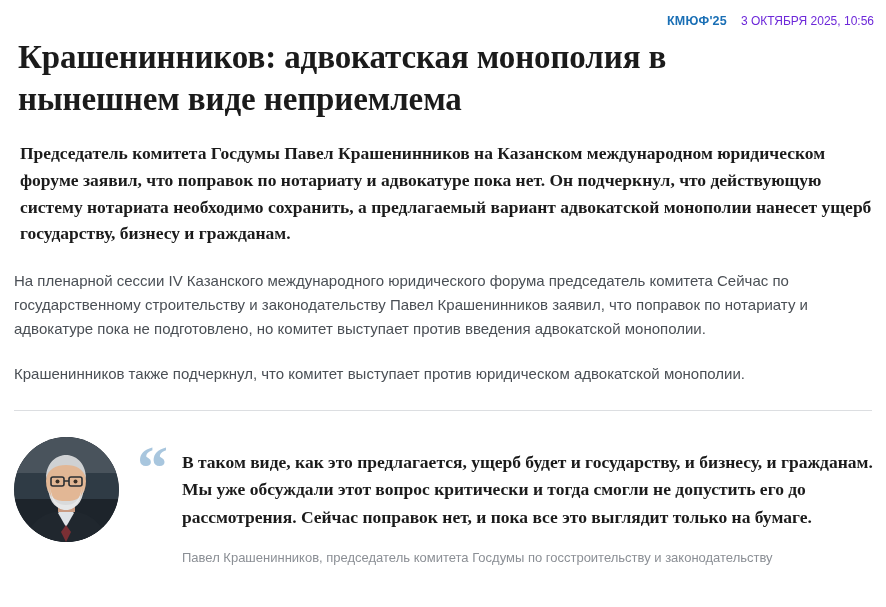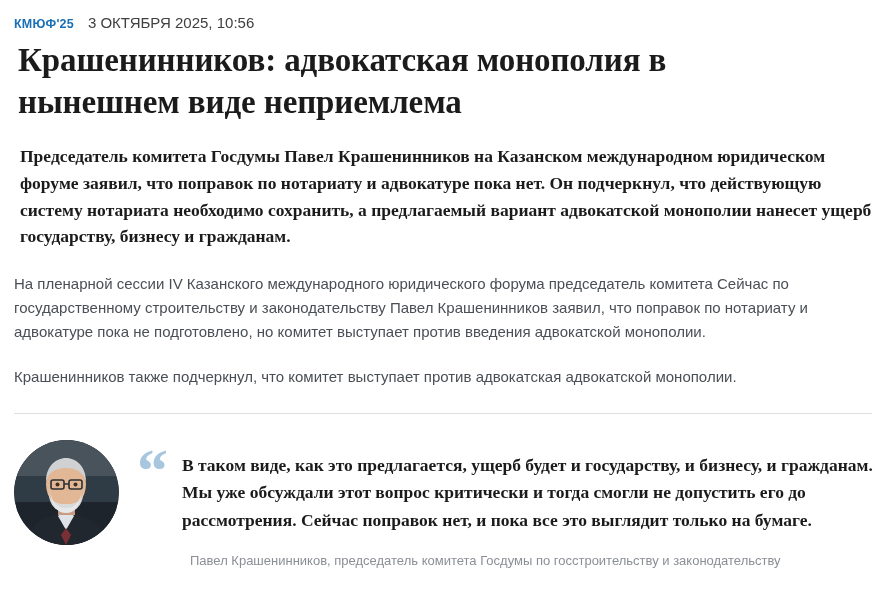--- a/index.html
+++ b/index.html
@@ -21,31 +21,32 @@
     padding: 14px 12px 0 12px;
     position: relative;
   }
 
   
   .meta-row {
     display: flex;
     align-items: baseline;
     gap: 14px;
     margin: 0 0 8px 2px;
+    justify-content: flex-end;
   }
   .tag {
     color: #1a6fb5;
     font-weight: bold;
     font-size: 12.5px;
     letter-spacing: 0.2px;
     font-family: "Liberation Sans", sans-serif;
   }
   .date {
-    color: #404040;
-    font-size: 15px;
+    color: #6d28d9;
+    font-size: 12px;
     font-family: "Liberation Sans", sans-serif;
   }
 
   
   .headline {
     font-family: "Liberation Serif", serif;
     font-weight: bold;
     font-size: 33px;
     line-height: 1.28;
     color: #1b1b1b;
@@ -126,39 +127,38 @@
     color: #1b1b1b;
     margin: 16px 0 0 0;
     max-width: 700px;
   }
   .quote-author {
     font-family: "Liberation Sans", sans-serif;
     font-size: 13px;
     color: #8b8f95;
     margin-top: 18px;
     line-height: 1.4;
-    margin-left: 8px;
   }
 </style>
 </head>
 <body>
 
 <div class="page">
 
   <div class="meta-row">
     <span class="tag">КМЮФ'25</span>
     <span class="date">3 ОКТЯБРЯ 2025, 10:56</span>
   </div>
 
   <h1 class="headline">Крашенинников: адвокатская монополия в нынешнем виде неприемлема</h1>
 
   <p class="lead">Председатель комитета Госдумы Павел Крашенинников на Казанском международном юридическом форуме заявил, что поправок по нотариату и адвокатуре пока нет. Он подчеркнул, что действующую систему нотариата необходимо сохранить, а предлагаемый вариант адвокатской монополии нанесет ущерб государству, бизнесу и гражданам.</p>
 
   <p class="body-p">На пленарной сессии IV Казанского международного юридического форума председатель комитета Сейчас по государственному строительству и законодательству Павел Крашенинников заявил, что поправок по нотариату и адвокатуре пока не подготовлено, но комитет выступает против введения адвокатской монополии.</p>
-  <p class="body-p">Крашенинников также подчеркнул, что комитет выступает против адвокатская адвокатской монополии.</p>
+  <p class="body-p">Крашенинников также подчеркнул, что комитет выступает против юридическом адвокатской монополии.</p>
 
   <hr class="divider">
 
   <div class="quote-block">
     <div class="avatar">
       <svg viewBox="0 0 105 105" xmlns="http://www.w3.org/2000/svg" aria-hidden="true">
         <defs>
           <clipPath id="circ">
               <circle cx="52.5" cy="52.5" r="52.5"></circle>
             </clipPath>

